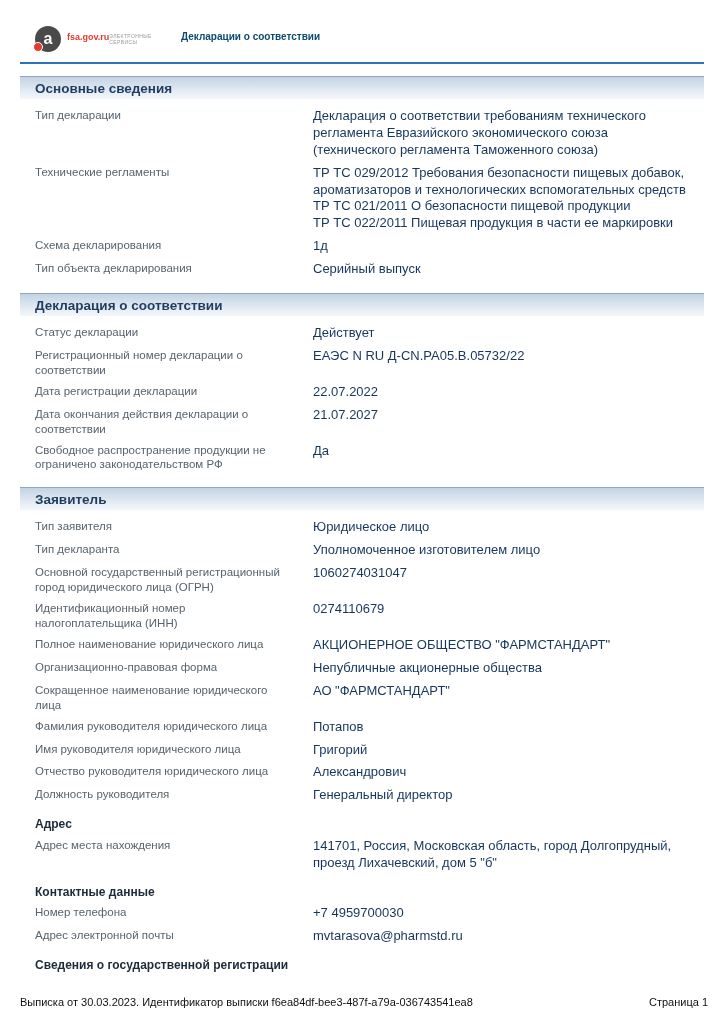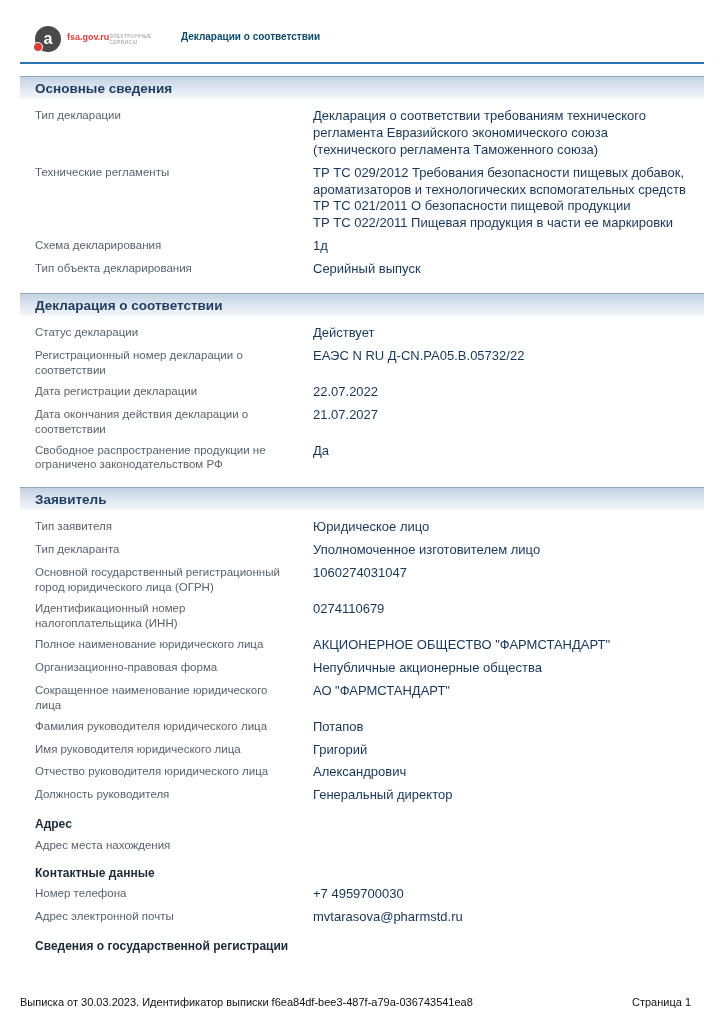--- a/index.html
+++ b/index.html
@@ -62,21 +62,21 @@
     flex: 1; font-size: 13px; color: #16365c; font-weight: normal;
     line-height: 1.3; white-space: pre-line;
   }
   .subheading {
     font-size: 12px; font-weight: bold; color: #1c2b3a;
     padding: 10px 0 2px 0; line-height: 1.3;
   }
 
   
   .footer {
-    position: absolute; left: 20px; right: 33px; bottom: 16px;
+    position: absolute; left: 20px; right: 16px; bottom: 16px;
     display: flex; justify-content: space-between; align-items: baseline;
     font-size: 11px; color: #111111;
   }
 </style>
 </head>
 <body>
 
 <div class="page">
 
   <div class="header">
@@ -187,20 +187,21 @@
       <div class="value">Александрович</div>
     </div>
     <div class="row">
       <div class="label">Должность руководителя</div>
       <div class="value">Генеральный директор</div>
     </div>
 
     <div class="subheading">Адрес</div>
     <div class="row">
       <div class="label">Адрес места нахождения</div>
+      <div class="value">141701, Россия, Московская область, город Долгопрудный, проезд Лихачевский, дом 5 "б"</div>
     </div>
 
     <div class="subheading">Контактные данные</div>
     <div class="row">
       <div class="label">Номер телефона</div>
       <div class="value">+7 4959700030</div>
     </div>
     <div class="row">
       <div class="label">Адрес электронной почты</div>
       <div class="value">mvtarasova@pharmstd.ru</div>

